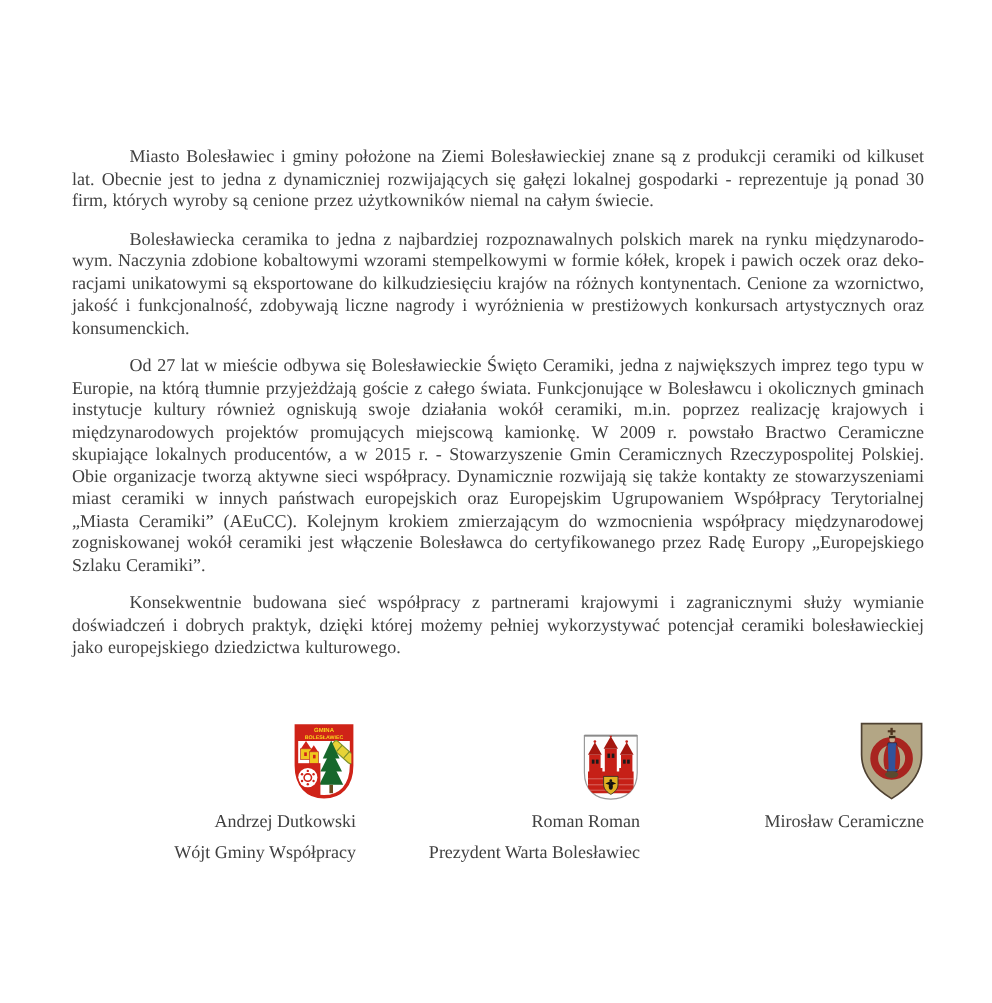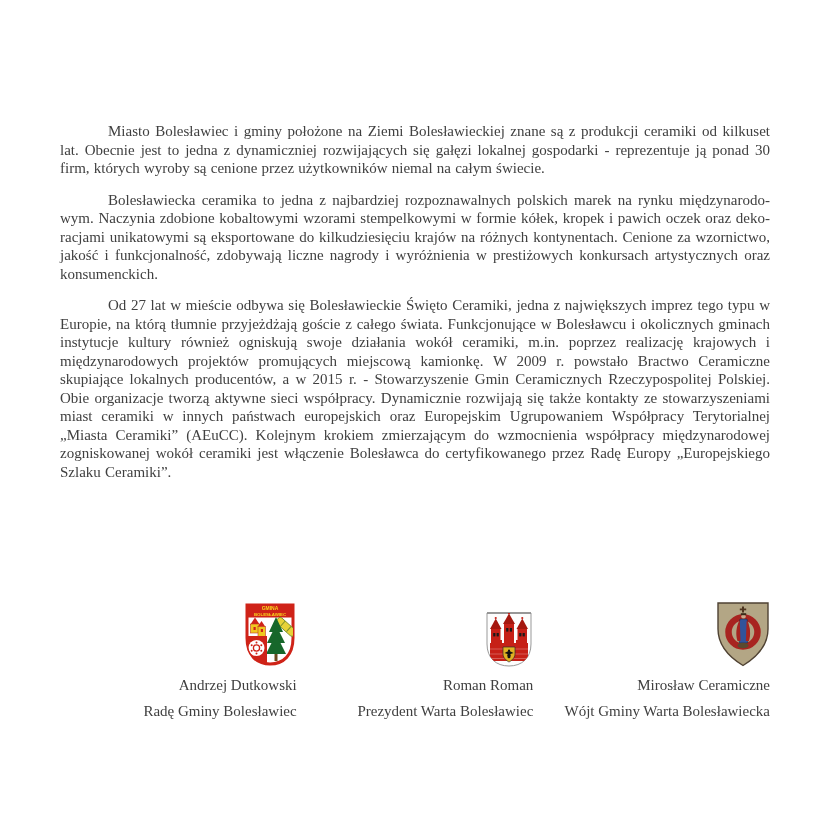--- a/index.html
+++ b/index.html
@@ -65,20 +65,21 @@
 </style>
 </head>
 <body>
 
 <div class="page">
 
   <div class="text-block">
     <p class="par">Miasto Bolesławiec i gminy położone na Ziemi Bolesławieckiej znane są z produkcji ceramiki od kilku­set lat. Obecnie jest to jedna z dynamiczniej rozwijających się gałęzi lokalnej gospodarki - reprezentuje ją ponad 30 firm, których wyroby są cenione przez użytkowników niemal na całym świecie.</p>
     <p class="par">Bolesławiecka ceramika to jedna z najbardziej rozpoznawalnych polskich marek na rynku międzynarodo­wym. Naczynia zdobione kobaltowymi wzorami stempelkowymi w formie kółek, kropek i pawich oczek oraz deko­racjami unikatowymi są eksportowane do kilkudziesięciu krajów na różnych kontynentach. Cenione za wzornictwo, jakość i funkcjonalność, zdobywają liczne nagrody i wyróżnienia w prestiżowych konkursach artystycznych oraz konsumenckich.</p>
     <p class="par">Od 27 lat w mieście odbywa się Bolesławieckie Święto Ceramiki, jedna z największych imprez tego typu w Europie, na którą tłumnie przyjeżdżają goście z całego świata. Funkcjonujące w Bolesławcu i okolicznych gmi­nach instytucje kultury również ogniskują swoje działania wokół ceramiki, m.in. poprzez realizację krajowych i międzynarodowych projektów promujących miejscową kamionkę. W 2009 r. powstało Bractwo Ceramiczne skupiające lokalnych producentów, a w 2015 r. - Stowarzyszenie Gmin Ceramicznych Rzeczypospolitej Polskiej. Obie organizacje tworzą aktywne sieci współpracy. Dynamicznie rozwijają się także kontakty ze stowarzyszenia­mi miast ceramiki w innych państwach europejskich oraz Europejskim Ugrupowaniem Współpracy Terytorialnej „Miasta Ceramiki” (AEuCC). Kolejnym krokiem zmierzającym do wzmocnienia współpracy międzynarodowej zogniskowanej wokół ceramiki jest włączenie Bolesławca do certyfikowanego przez Radę Europy „Europejskiego Szlaku Ceramiki”.</p>
+    <p class="par">Konsekwentnie budowana sieć współpracy z partnerami krajowymi i zagranicznymi służy wymianie doświadczeń i dobrych praktyk, dzięki której możemy pełniej wykorzystywać potencjał ceramiki bolesławieckiej jako europejskiego dziedzictwa kulturowego.</p>
   </div>
 
   <div class="signatories">
 
     <div class="signatory">
       <div class="emblem-wrap">
         <svg width="54" height="66" viewBox="0 0 54 66">
           <defs>
             <clipPath id="e1clip">
               <path d="M4,3 H50 V36 C50,53 40.5,62 27,62 C13.5,62 4,53 4,36 Z"></path>
@@ -121,21 +122,21 @@
               <circle cx="18.3" cy="43.2" r="1" fill="#cf2318"></circle>
               <circle cx="18.3" cy="48.8" r="1" fill="#cf2318"></circle>
               <circle cx="13.5" cy="51.6" r="1" fill="#cf2318"></circle>
               <circle cx="8.7" cy="48.8" r="1" fill="#cf2318"></circle>
               <circle cx="8.7" cy="43.2" r="1" fill="#cf2318"></circle>
             </g>
           </g>
         </svg>
       </div>
       <div class="sig-name">Andrzej Dutkowski</div>
-      <div class="sig-title">Radę Gminy Bolesławiec</div>
+      <div class="sig-title">Wójt Gminy Współpracy</div>
     </div>
 
     <div class="signatory">
       <div class="emblem-wrap">
         <svg width="48" height="57" viewBox="0 0 48 57">
           <defs>
             <clipPath id="e2clip">
               <path d="M2,2 H46 V33 C46,47 37,55 24,55 C11,55 2,47 2,33 Z"></path>
             </clipPath>
           </defs>
@@ -198,17 +199,16 @@
             <path d="M24,18 h7 l2.5,13 l-2,11 h-8 l-2,-11 Z" fill="#31539b" stroke="#22232b" stroke-width="0.5"></path>
 
             <path d="M23.2,20 C20,26 19.5,34 21.5,40 L24.5,40 L23.8,20 Z" fill="#a82420"></path>
             <path d="M31.2,20 C34.4,26 34.9,34 32.9,40 L29.9,40 L30.6,20 Z" fill="#a82420"></path>
 
             <ellipse cx="27" cy="44.5" rx="5.5" ry="2.8" fill="#5a4a2f"></ellipse>
           </g>
         </svg>
       </div>
       <div class="sig-name">Mirosław Ceramiczne</div>
-      <div class="sig-title">Wójt Gminy Warta Bolesławiecka</div>
     </div>
 
   </div>
 </div>
 
 </body></html>

